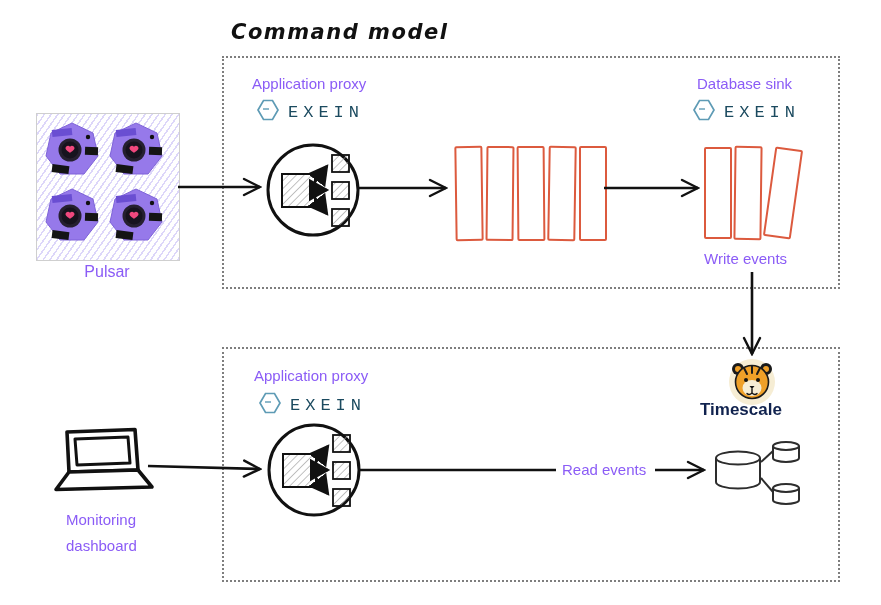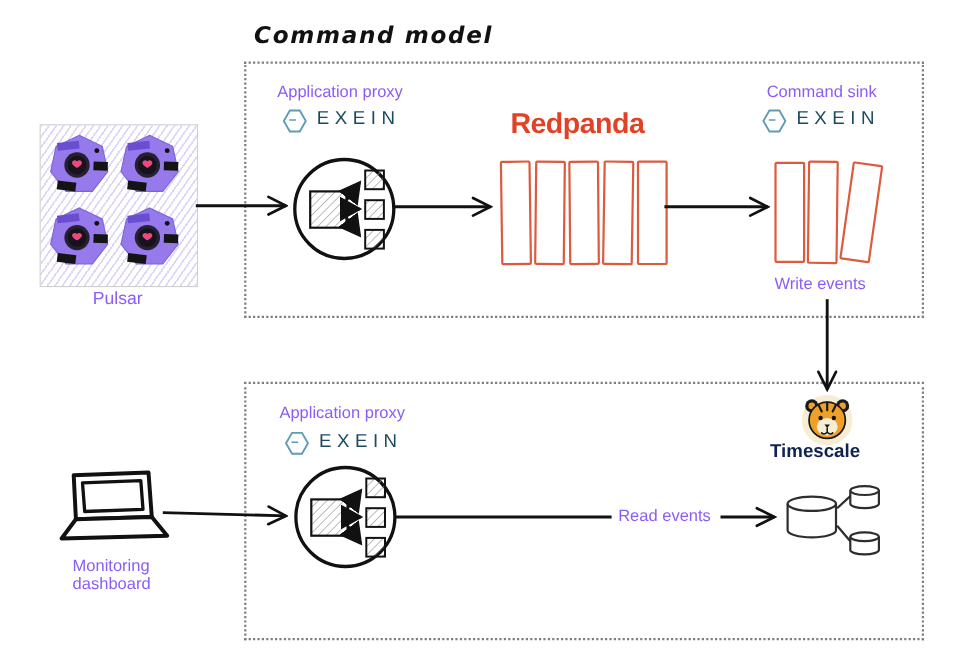--- a/index.html
+++ b/index.html
@@ -7,21 +7,21 @@
     position:relative;width:881px;height:605px;background:#fff;overflow:hidden;
     font-family:"Liberation Sans", sans-serif;color:#1a1a1a;
   }
   .abs{position:absolute;}
   .label{font-size:15px;line-height:17px;color:#8b5cf6;}
   .model-title{
     font-size:21px;font-weight:700;font-style:italic;letter-spacing:1.5px;color:#111;
     font-family:"DejaVu Sans", sans-serif;
   }
   .dotted-box{position:absolute;border:2px dotted var(--box-border,#7e7e7e);background:transparent;}
-  .exein{display:flex;align-items:flex-start;gap:8px;color:var(--exein-brand,#1B4A5F);}
+  .exein{display:flex;align-items:flex-end;gap:8px;color:var(--exein-brand,#1B4A5F);font-family:Liberation Mono, monospace;}
   .exein-text{font-size:17px;font-weight:500;letter-spacing:5px;}
   .redpanda{
     font-size:26px;font-weight:800;letter-spacing:-0.5px;color:var(--redpanda-brand,#E14226);
     font-family:"Liberation Sans", sans-serif;
   }
   .timescale-text{font-size:17px;font-weight:800;color:var(--timescale-brand,#10224E);text-align:left;}
   .queue-rect{
     position:absolute;width:24px;height:91px;background:#fff;
     border:2.5px solid var(--queue-outline,#DC5A3E);border-radius:2px;
   }
@@ -102,30 +102,29 @@
   <div class="exein abs" style="left:256px;top:98px">
     <svg width="24" height="24" viewBox="0 0 24 24">
         <use href="#exhex"></use>
       </svg>
     <span class="exein-text">EXEIN</span>
   </div>
   <svg class="abs" style="left:258px;top:135px" width="110" height="110" viewBox="0 0 110 110">
       <use href="#fanout"></use>
     </svg>
 
-  <div class="redpanda abs" style="left:464px;top:97px">Redpanda</div>
   <div class="abs">
     <div class="queue-rect" style="left:455px;top:146px;transform:rotate(-0.8deg)"></div>
     <div class="queue-rect" style="left:486px;top:146px;transform:rotate(0.6deg)"></div>
     <div class="queue-rect" style="left:517px;top:146px;transform:rotate(-0.5deg)"></div>
     <div class="queue-rect" style="left:548px;top:146px;transform:rotate(0.9deg)"></div>
     <div class="queue-rect" style="left:579px;top:146px"></div>
   </div>
 
-  <div class="label abs" style="left:697px;top:75px">Command sink</div>
+  <div class="label abs" style="left:697px;top:75px">Database sink</div>
   <div class="exein abs" style="left:692px;top:98px">
     <svg width="24" height="24" viewBox="0 0 24 24">
         <use href="#exhex"></use>
       </svg>
     <span class="exein-text">EXEIN</span>
   </div>
   <div class="abs">
     <div class="queue-rect" style="left:704px;top:147px;height:88px"></div>
     <div class="queue-rect" style="left:734px;top:146px;height:90px;transform:rotate(0.7deg)"></div>
     <div class="queue-rect" style="left:769px;top:148px;height:86px;transform:rotate(8deg)"></div>
@@ -177,21 +176,21 @@
   </svg>
 
   <svg class="abs" style="left:52px;top:426px" width="108" height="72" viewBox="0 0 108 72">
     <g stroke="#111" fill="#fff" stroke-linejoin="round" stroke-linecap="round">
       <path d="M15,6 L83,3.5 L86,44 L17,46 Z" stroke-width="3.6"></path>
       <path d="M23,13 L76,11 L78,37 L25,39 Z" stroke-width="3"></path>
       <path d="M17,46 L86,44 L100,61 L4,63.5 Z" stroke-width="3.6"></path>
       <path d="M4,63.5 L100,61" stroke-width="2.2"></path>
     </g>
   </svg>
-  <div class="label pre abs" style="left:66px;top:507px;font-size:15px;line-height:16px">Monitoring
+  <div class="label pre abs" style="left:66px;top:507px;font-size:15px;line-height:26px">Monitoring
 dashboard</div>
 
   <svg class="abs overlay" style="left:0;top:0" width="881" height="605" viewBox="0 0 881 605">
     <g stroke="#111" stroke-width="2.6" fill="none">
       <line x1="178" y1="187" x2="260" y2="187" marker-end="url(#vhead)"></line>
       <line x1="358" y1="188" x2="446" y2="188" marker-end="url(#vhead)"></line>
       <line x1="604" y1="188" x2="698" y2="188" marker-end="url(#vhead)"></line>
       <line x1="752" y1="272" x2="752" y2="354" marker-end="url(#vhead)"></line>
       <line x1="148" y1="466" x2="260" y2="469" marker-end="url(#vhead)"></line>
       <line x1="359" y1="470" x2="556" y2="470"></line>

